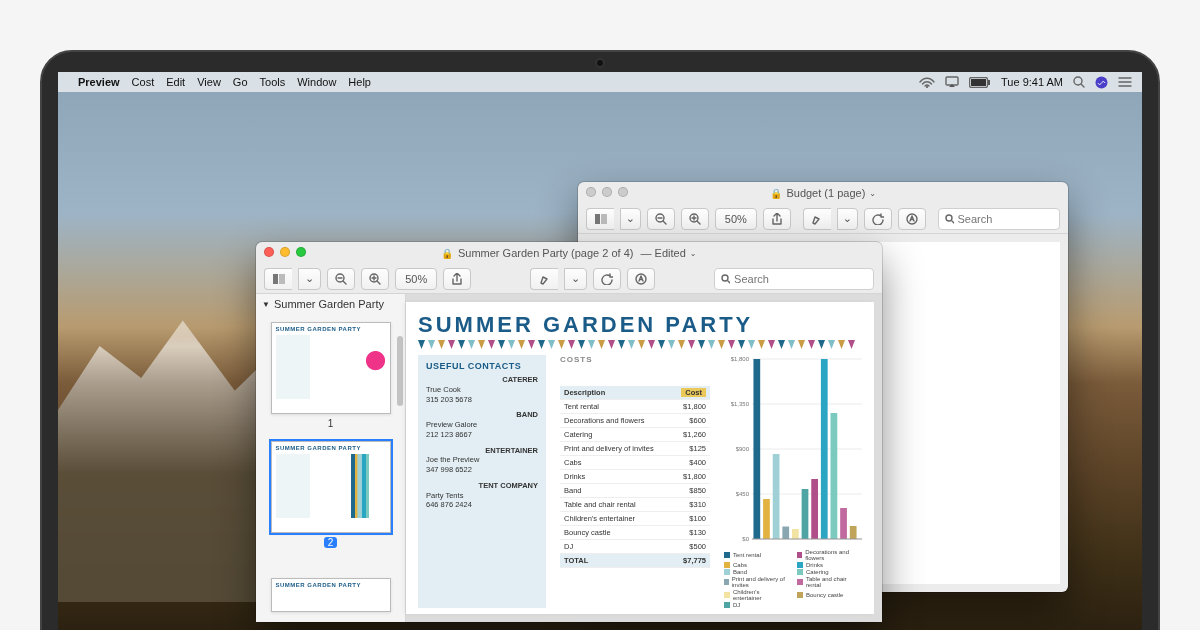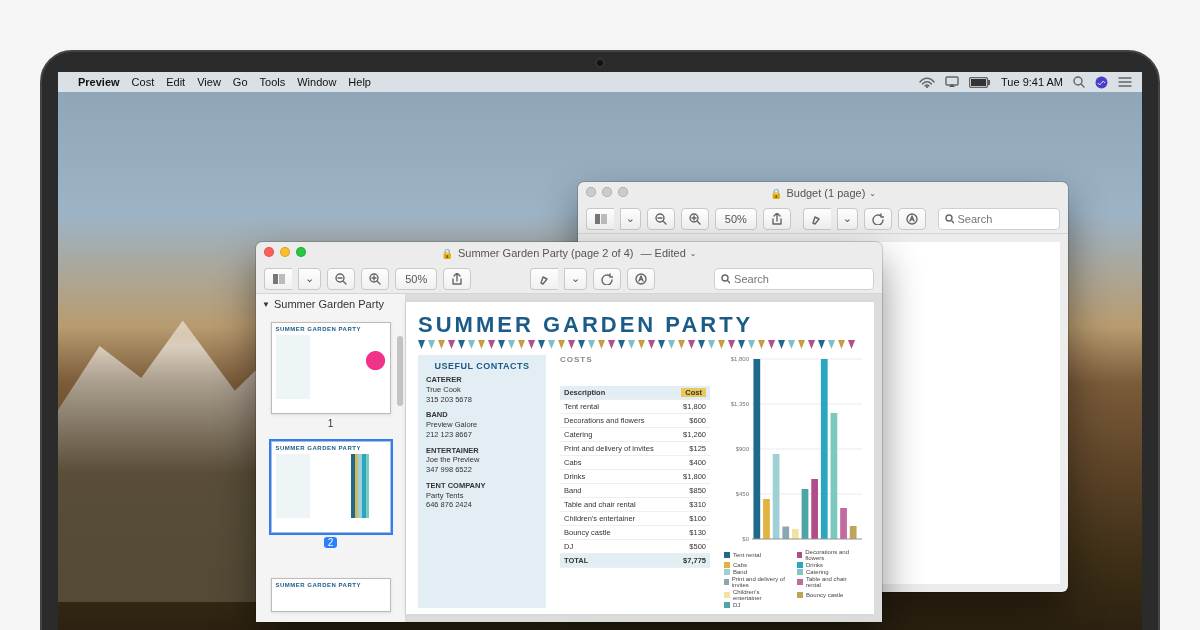--- a/index.html
+++ b/index.html
@@ -87,23 +87,23 @@
   .thumbs .sbscroll{ position:absolute; right:2px; top:22px; width:6px; height:70px; border-radius:3px; background:#c3c3c3;}
 
   .page{ flex:1; background:#fff; margin:8px 8px 8px 0; overflow:hidden; position:relative;
          box-shadow:-2px 0 4px rgba(0,0,0,0.05);}
   .page .doc-title{ font-size:22px; font-weight:800; color:#1a5b88; letter-spacing:3px; padding:10px 12px 2px;}
   .page .bunt{ height:9px; margin:0 12px 6px; display:flex;}
   .page .bunt i{ width:7px; height:9px; margin-right:3px; display:inline-block;
                  clip-path:polygon(0 0,100% 0,50% 100%);}
   .cols{ display:flex; padding:0 12px 10px; gap:14px; font-size:7.5px; color:#333;}
   .c1{ width:128px; background:#e2eef3; padding:6px 8px;}
-  .sect{ font-size:9px; font-weight:700; color:#1a5b88; margin-bottom:4px; letter-spacing:0.5px;text-align:center;}
+  .sect{ font-size:9px; font-weight:700; color:#1a5b88; margin-bottom:4px; letter-spacing:0.5px;}
   .contact{ margin-bottom:6px; line-height:1.3;}
-  .contact .h{ font-weight:700; font-size:7.5px;}
+  .contact .h{ font-weight:700; font-size:7.5px;text-align:right;}
   .c2{ width:150px;}
   .c2 .costs-title{ font-size:8px; color:#888; letter-spacing:1px; margin-bottom:22px; font-weight:600;}
   .ctable{ width:100%; font-size:7.5px;}
   .ctable .hd{ background:#e2eef3; font-weight:700;}
   .ctable .hd .cost{ background:#eac859;}
   .ctable .row{ display:flex; justify-content:space-between; padding:2px 4px; border-bottom:1px solid #eee;}
   .ctable .total{ background:#e2eef3; font-weight:700;}
   .c3{ flex:1; min-width:0;}
 
   

